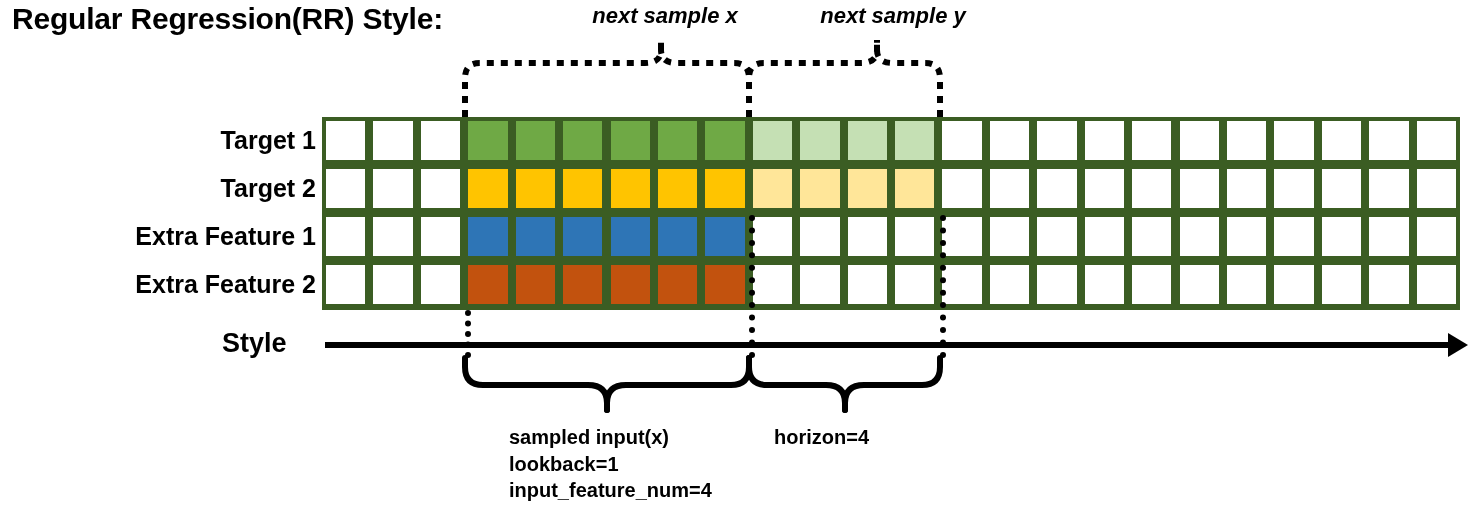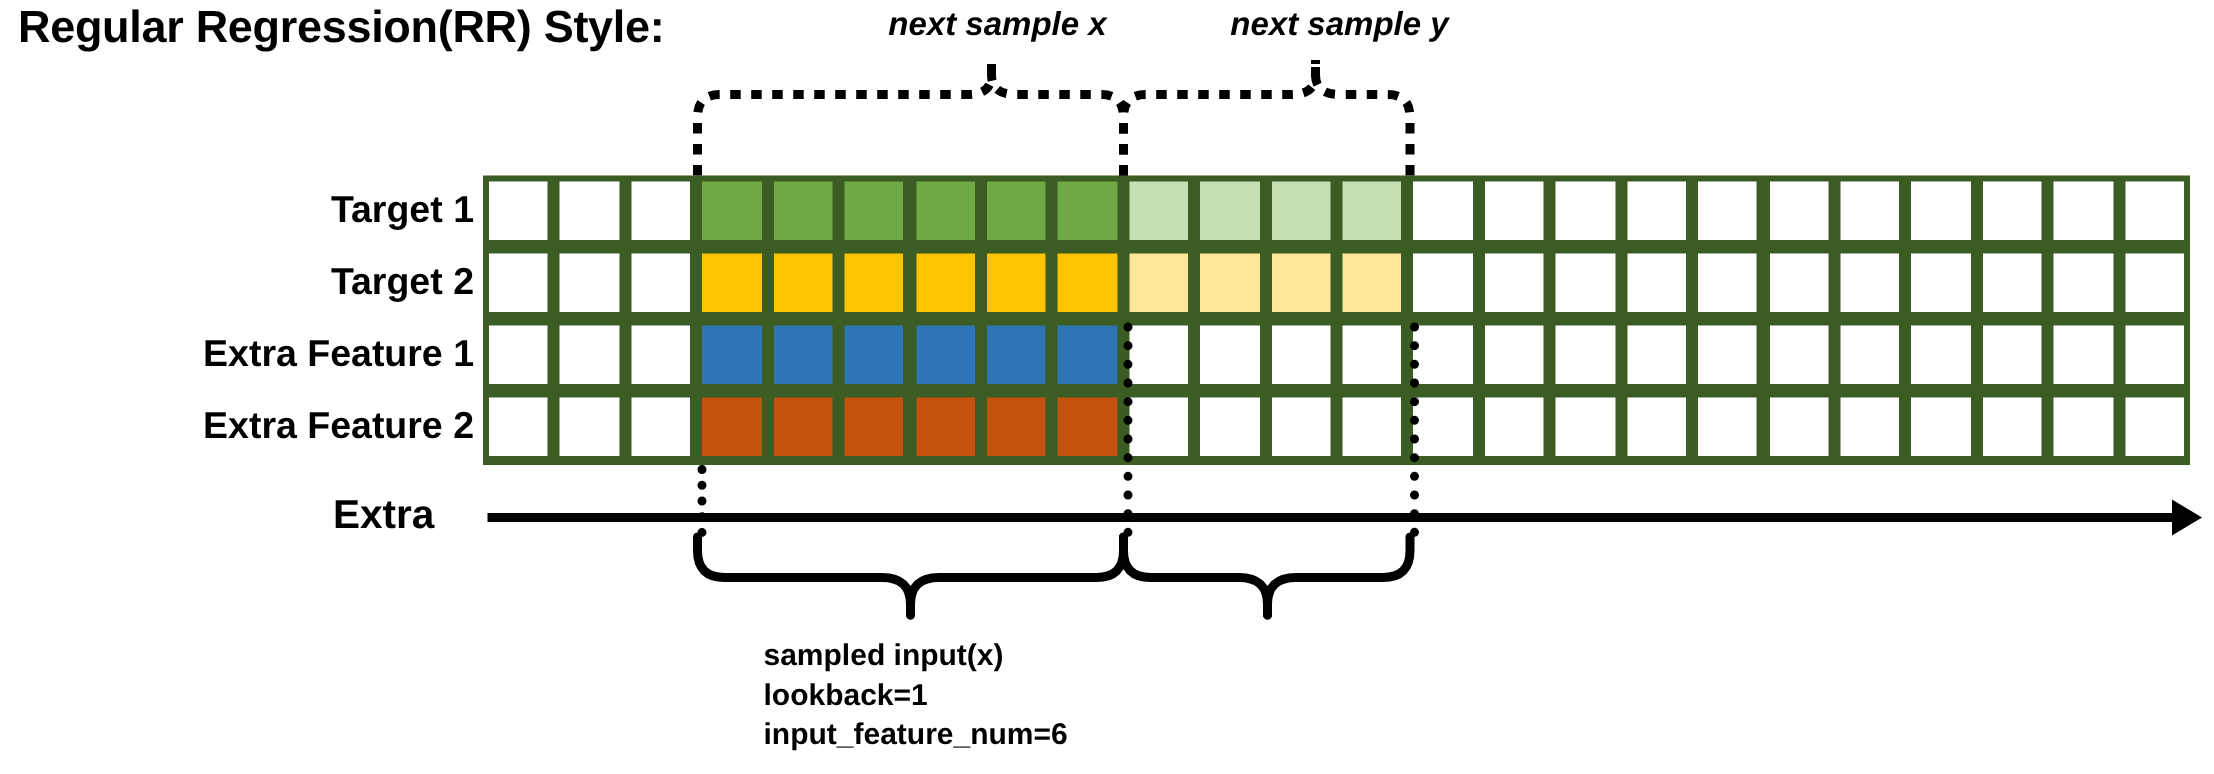--- a/index.html
+++ b/index.html
@@ -160,21 +160,21 @@
         <div class="gcell" style="left: 810.083px; width: 39.4167px; background: rgb(255, 255, 255);"></div>
         <div class="gcell" style="left: 857.5px; width: 39.4167px; background: rgb(255, 255, 255);"></div>
         <div class="gcell" style="left: 904.917px; width: 39.4167px; background: rgb(255, 255, 255);"></div>
         <div class="gcell" style="left: 952.333px; width: 39.4167px; background: rgb(255, 255, 255);"></div>
         <div class="gcell" style="left: 999.75px; width: 39.4167px; background: rgb(255, 255, 255);"></div>
         <div class="gcell" style="left: 1047.17px; width: 39.4167px; background: rgb(255, 255, 255);"></div>
         <div class="gcell" style="left: 1094.58px; width: 39.4167px; background: rgb(255, 255, 255);"></div>
       </div>
     </div>
 
-  <div id="timelabel">Extra</div>
+  <div id="timelabel">Style</div>
   <div id="timeline"></div>
   <div id="timearrow"></div>
 
   <div class="vguide" id="vg0" style="left:465px;top:310px;height:48px;"></div>
   <div class="vguide" id="vg1" style="left:749px;top:215px;height:143px;"></div>
   <div class="vguide" id="vg2" style="left:940px;top:215px;height:143px;"></div>
 
   <svg id="topsvg" viewBox="0 0 1476 120">
     <g fill="none" stroke="#000" stroke-width="6" stroke-linecap="butt" stroke-dasharray="7,7">
       <path d="M 465,117 L 465,78 Q 465,63 480,63 L 645,63 Q 661,63 661,50 L 661,40"></path>
@@ -192,19 +192,20 @@
       <path d="M 465,3 L 465,12 Q 465,30 483,30 L 588,30 Q 607,30 607,48 L 607,55"></path>
       <path d="M 749,3 L 749,12 Q 749,30 731,30 L 626,30 Q 607,30 607,48 L 607,55"></path>
       <path d="M 749,3 L 749,12 Q 749,30 767,30 L 826,30 Q 845,30 845,48 L 845,55"></path>
       <path d="M 940,3 L 940,12 Q 940,30 922,30 L 864,30 Q 845,30 845,48 L 845,55"></path>
     </g>
   </svg>
 
   <div class="botblock" id="bb-x">
     <div>sampled input(x)</div>
     <div>lookback=1</div>
-    <div>input_feature_num=6</div>
+    <div>input_feature_num=4</div>
   </div>
 
   <div class="botblock" id="bb-y">
+    <div>horizon=4</div>
   </div>
 
 </div>
 
 </body></html>

